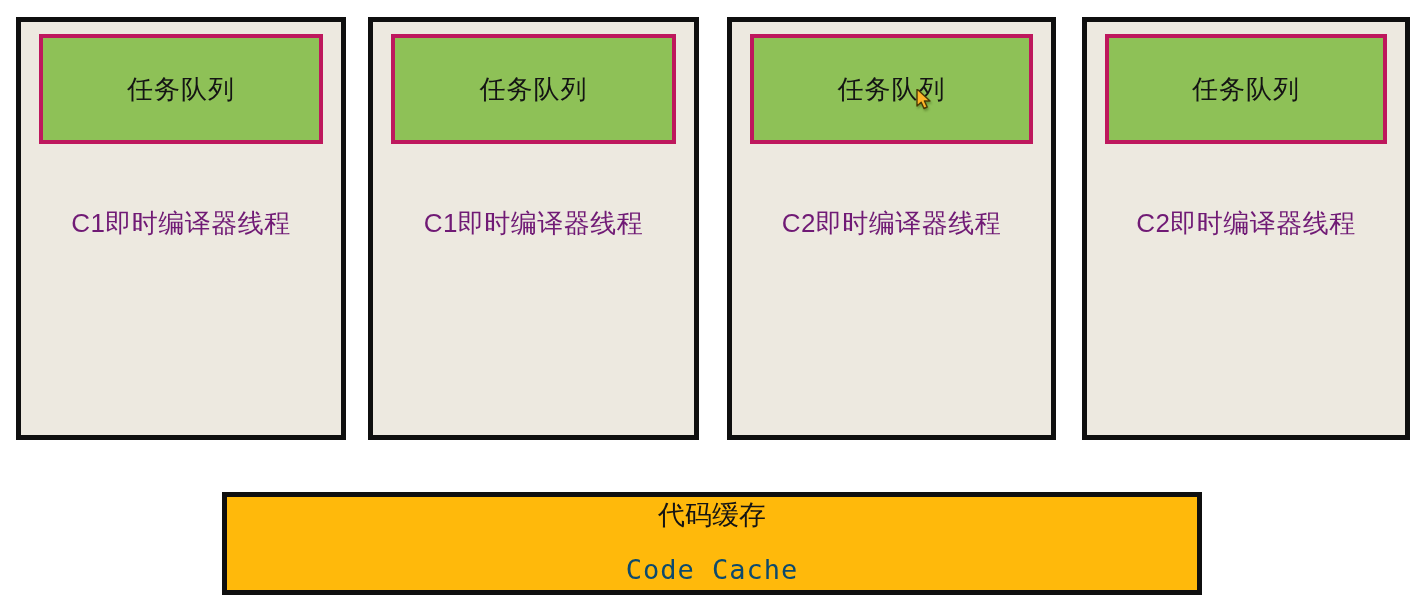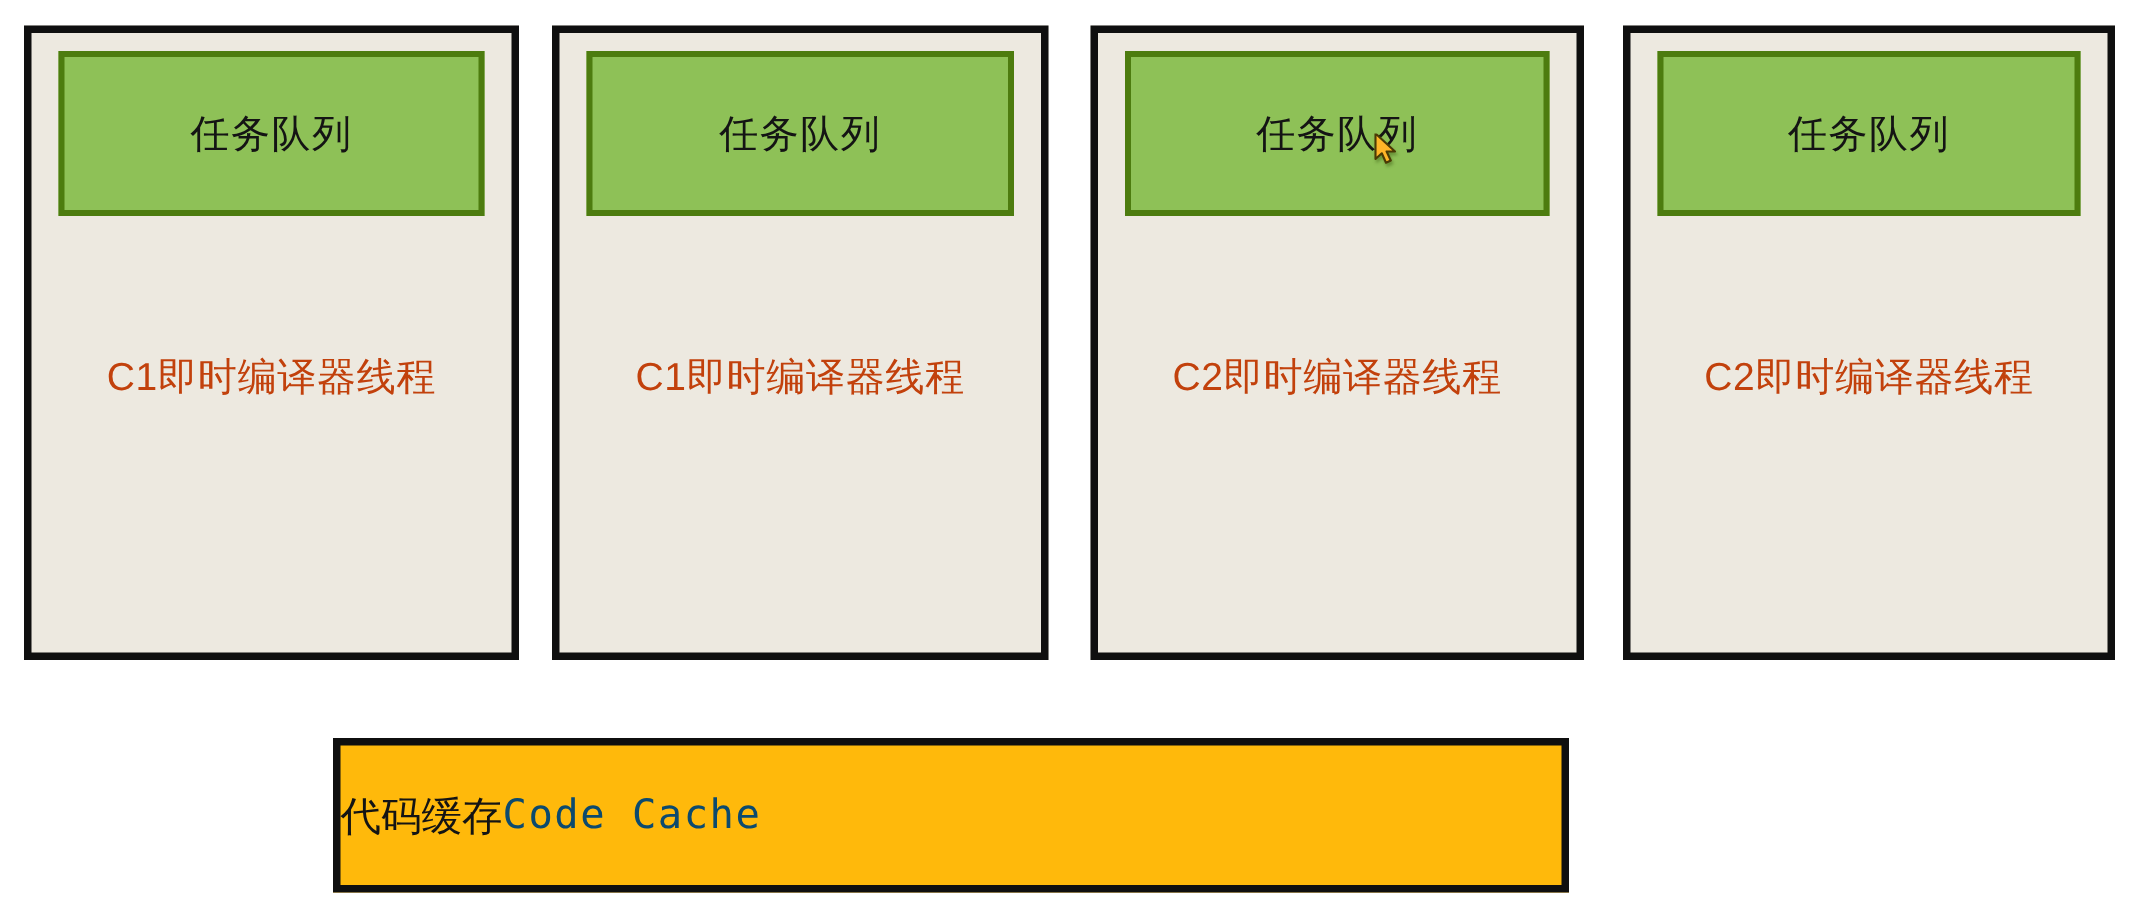--- a/index.html
+++ b/index.html
@@ -25,50 +25,51 @@
   }
   .panel-1 { left: 16px;   width: 330px; }
   .panel-2 { left: 368px;  width: 331px; }
   .panel-3 { left: 727px;  width: 329px; }
   .panel-4 { left: 1082px; width: 328px; }
 
   .queue-box {
     margin: 12px 18px 0 18px;
     height: 110px;
     background: #8EC157;
-    border: 4px solid #4d7c0f;
+    border: 4px solid #be185d;
     box-sizing: border-box;
     display: flex;
     align-items: center;
     justify-content: center;
   }
   .queue-label {
     font-size: 26px;
     color: #141414;
     letter-spacing: 1px;
   }
   .thread-label {
-    margin-top: 90px;
+    margin-top: 62px;
     text-align: center;
     font-size: 26px;
-    color: #c2410c;
+    color: #701a75;
     letter-spacing: 0.5px;
   }
   .code-cache {
     position: absolute;
     left: 222px;
     top: 492px;
-    width: 824px;
+    width: 980px;
     height: 103px;
     background: #FFB90B;
     border: 5px solid #0f0f0f;
     box-sizing: border-box;
     display: flex;
+    flex-direction: column;
     align-items: center;
-    justify-content: flex-start;
+    justify-content: space-between;
   }
   .code-cache-zh {
     font-size: 27px;
     line-height: 36px;
     color: #141414;
   }
   .code-cache-en {
     font-family: "DejaVu Sans Mono", "Liberation Mono", monospace;
     font-size: 27px;
     line-height: 40px;

